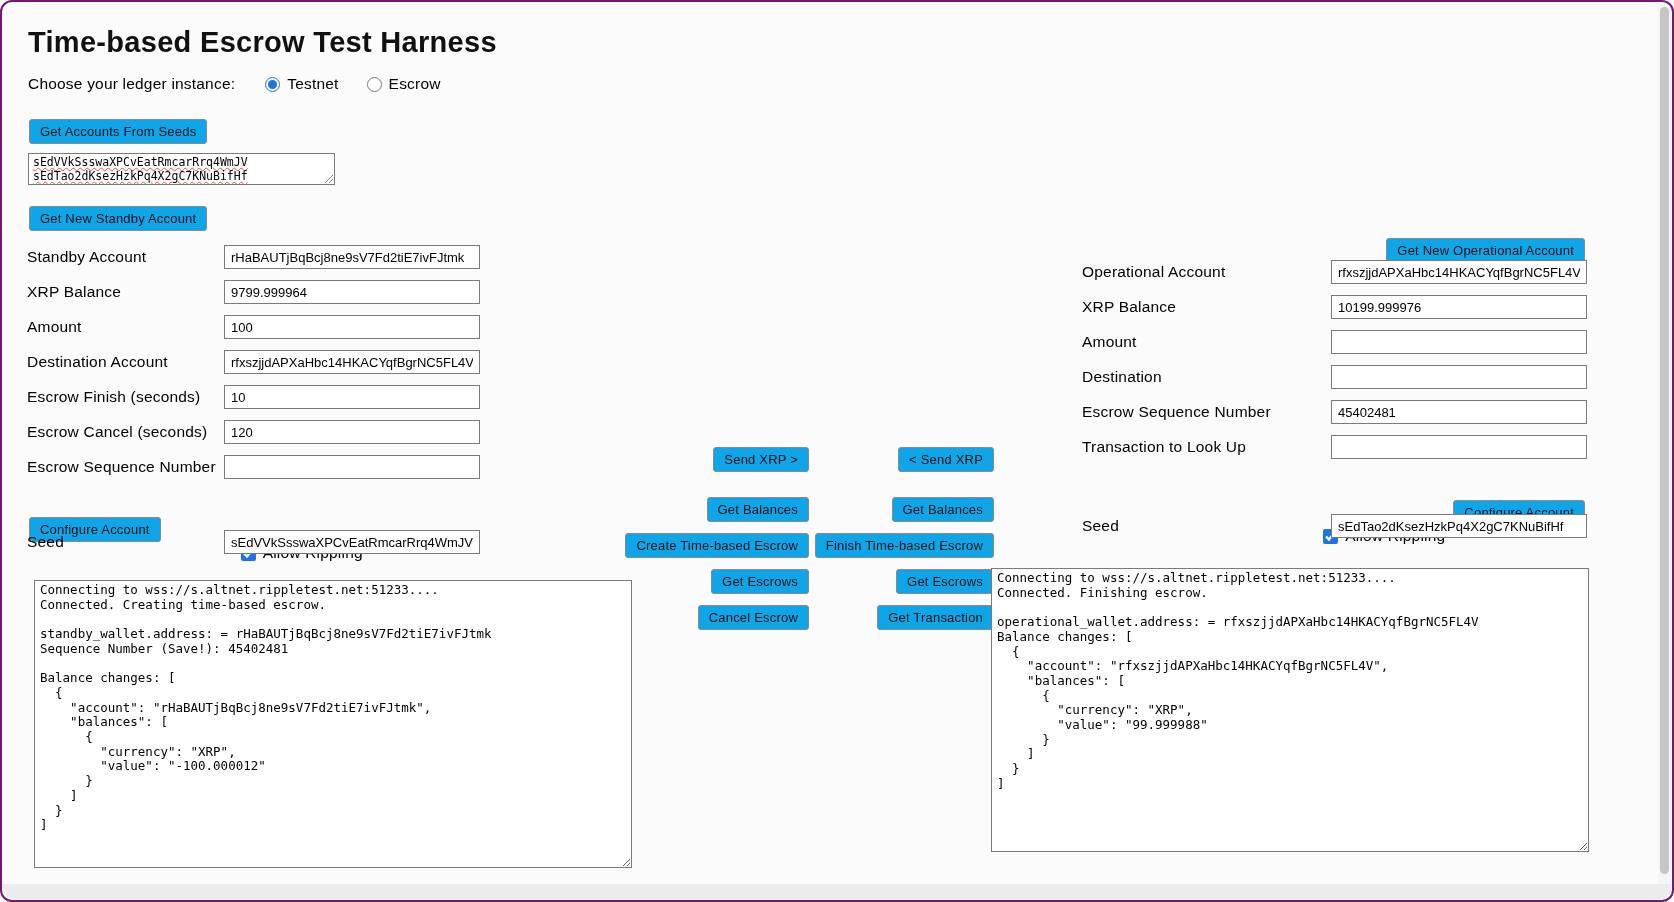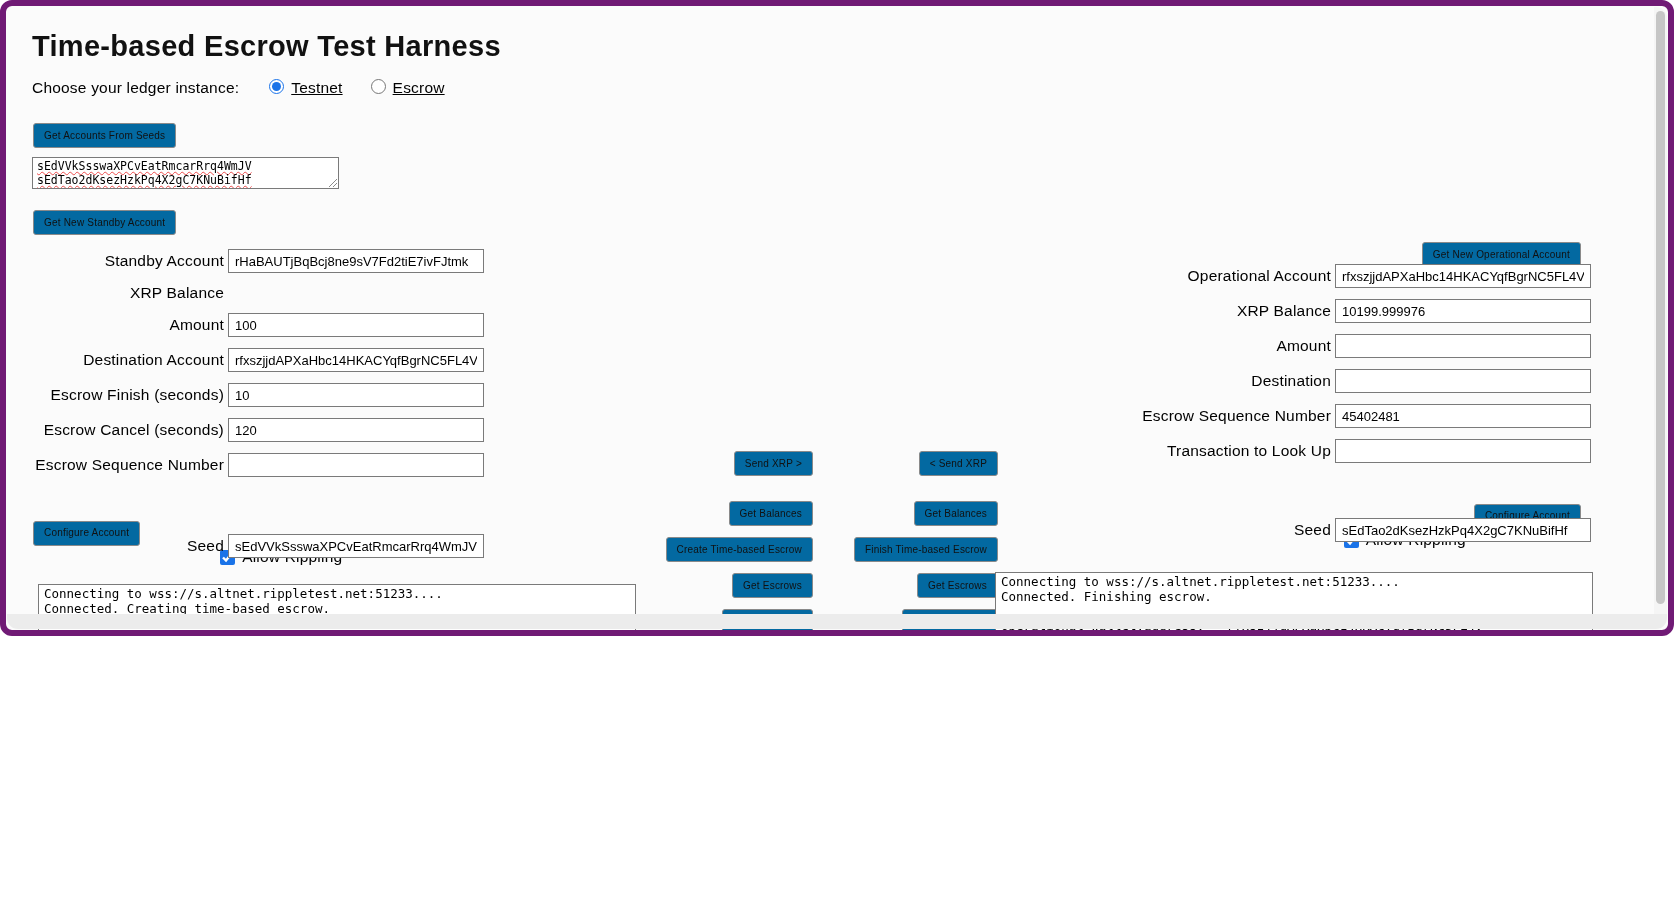--- a/index.html
+++ b/index.html
@@ -1,48 +1,48 @@
 <!DOCTYPE html>
 <html><head>
 <meta charset="utf-8">
 <style>
   * { box-sizing: border-box; margin: 0; padding: 0; }
   html,body { background:#ffffff; }
   body { font-family: "Liberation Sans", sans-serif; color:#000; }
 
   .screen {
     position: relative;
-    width: 1674px; height: 636px;
+    width: 1674px; height: 902px;
     background: #fbfbfb;
-    border: 6px solid #701a75;
+    border: 2px solid #701a75;
     border-radius: 12px;
     overflow: hidden;
   }
 
   h1.title {
     position: absolute; left: 26px; top: 24px;
     font-size: 29px; font-weight: 700; letter-spacing: .3px; color:#111;
   }
 
   .ledger-row {
     position: absolute; left: 26px; top: 73px;
     display: flex; align-items: center; font-size: 15.5px; letter-spacing:.2px;
   }
   .ledger-row .prompt { margin-right: 30px; }
-  .radio-group { display:flex; margin-right: 28px; text-decoration: underline; }
+  .radio-group { display:flex; align-items:center; margin-right: 28px; }
   input[type="radio"], input[type="checkbox"] {
     width: 15px; height: 15px; accent-color: #1a73e8; margin-right: 7px;
   }
 
   button.btn {
-    background: #0369a1;
+    background: #0ea5e9;
     border: 1px solid #8a8a8a;
     border-radius: 3px;
     font-family: "Liberation Sans", sans-serif;
-    font-size: 10px; letter-spacing:.2px;
+    font-size: 13px; letter-spacing:.2px;
     color:#111;
     padding: 4px 10px;
     height: 25px;
     line-height: 1;
     cursor: pointer;
     white-space: nowrap;
   }
 
   .get-accounts-btn { position:absolute; left:27px; top:117px; }
 
@@ -66,21 +66,21 @@
   .resize-corner {
     position:absolute; right:1px; bottom:1px; width:10px; height:10px;
     background: repeating-linear-gradient(135deg, transparent 0 2px, #8a8a8a 2px 3px);
     clip-path: polygon(100% 0, 100% 100%, 0 100%);
   }
 
   .abs { position:absolute; }
 
   .frow { display:flex; align-items:center; margin-bottom: 11px; }
   .flabel {
-    font-size: 15.5px; letter-spacing:.2px; text-align:right; flex: none;
+    font-size: 15.5px; letter-spacing:.2px; text-align:left; flex: none;
     padding-right: 4px; white-space:nowrap;
   }
   .left-col .flabel { width: 197px; }
   .right-col .flabel { width: 249px; }
   input.finput {
     flex:none; width: 256px; height: 24px;
     border: 1px solid #7a7a7a; border-radius: 0;
     background:#fff;
     font-family: "Liberation Sans", sans-serif;
     font-size: 13px; color:#000; padding: 1px 6px;
@@ -166,20 +166,21 @@
 
   <button class="btn abs standby-new-btn">Get New Standby Account</button>
 
   <div class="abs left-col">
     <div class="frow">
       <label class="flabel">Standby Account</label>
       <input class="finput" spellcheck="false" value="rHaBAUTjBqBcj8ne9sV7Fd2tiE7ivFJtmk" style="">
     </div>
     <div class="frow">
       <label class="flabel">XRP Balance</label>
+      <input class="finput" spellcheck="false" value="9799.999964" style="">
     </div>
     <div class="frow">
       <label class="flabel">Amount</label>
       <input class="finput" spellcheck="false" value="100" style="">
     </div>
     <div class="frow">
       <label class="flabel">Destination Account</label>
       <input class="finput" spellcheck="false" value="rfxszjjdAPXaHbc14HKACYqfBgrNC5FL4V" style="">
     </div>
     <div class="frow">

